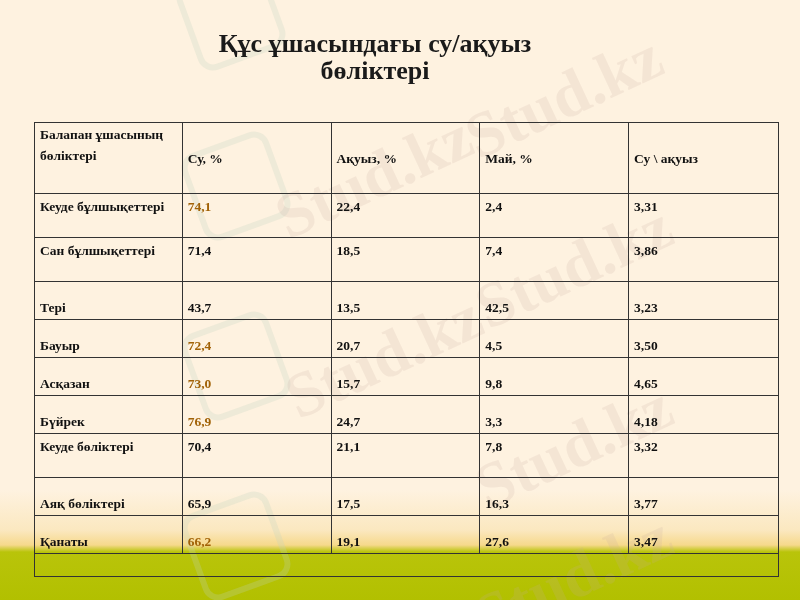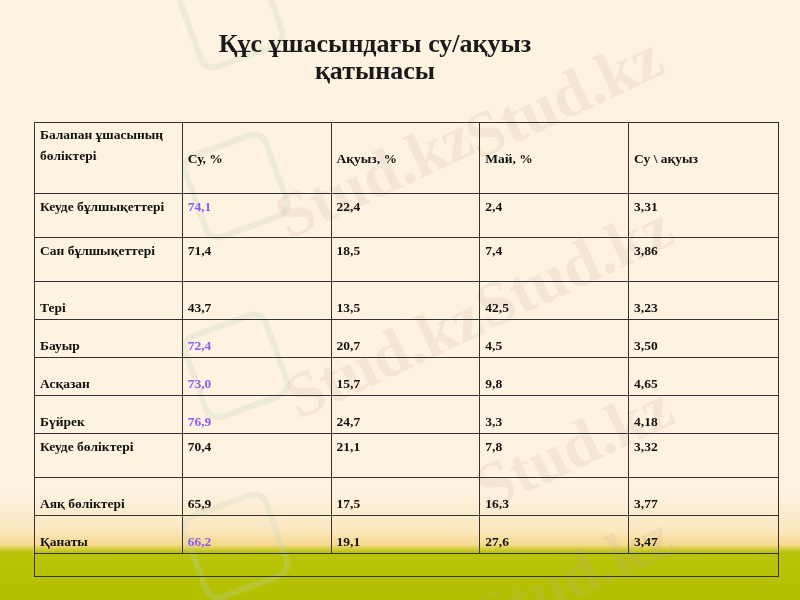--- a/index.html
+++ b/index.html
@@ -32,41 +32,41 @@
   }
   table.data td {
     border:1.5px solid #333; padding:3px 5px; vertical-align:top; line-height:19px;
   }
   table.data tr.header td { height:64px; vertical-align:middle; }
   table.data tr.header td:first-child { vertical-align:top; padding-top:1px; line-height:21px; }
   table.data tr.tall td { height:37px; }
   table.data tr.normal td { height:15px; padding-top:16px; padding-bottom:2px; }
   table.data tr.empty td { height:16px; }
   .col0 { width:138px; } .col1 { width:139px; } .col2 { width:139px; } .col3 { width:139px; } .col4 { width:140px; }
-  .muted { color:#8b5cf6; }
+  .muted { color:#a16207; }
 </style>
 </head>
 <body>
 
 <div class="bottom-band"></div>
 
 <div class="wm-logo" style="left:185px;top:-30px;"></div>
 <div class="wm-logo" style="left:190px;top:140px;"></div>
 <div class="wm-logo" style="left:190px;top:320px;"></div>
 <div class="wm-logo" style="left:190px;top:500px;"></div>
 <div class="watermark" style="left:270px;top:140px;">Stud.kz</div>
 <div class="watermark" style="left:460px;top:60px;">Stud.kz</div>
 <div class="watermark" style="left:470px;top:230px;">Stud.kz</div>
 <div class="watermark" style="left:280px;top:320px;">Stud.kz</div>
 <div class="watermark" style="left:470px;top:410px;">Stud.kz</div>
 <div class="watermark" style="left:470px;top:540px;">Stud.kz</div>
 
 <div class="title">
   <div>Құс ұшасындағы су/ақуыз</div>
-  <div>қатынасы</div>
+  <div>бөліктері</div>
 </div>
 
 <table class="data">
   <colgroup>
     <col class="col0">
       <col class="col1">
       <col class="col2">
       <col class="col3">
       <col class="col4">
   </colgroup>

